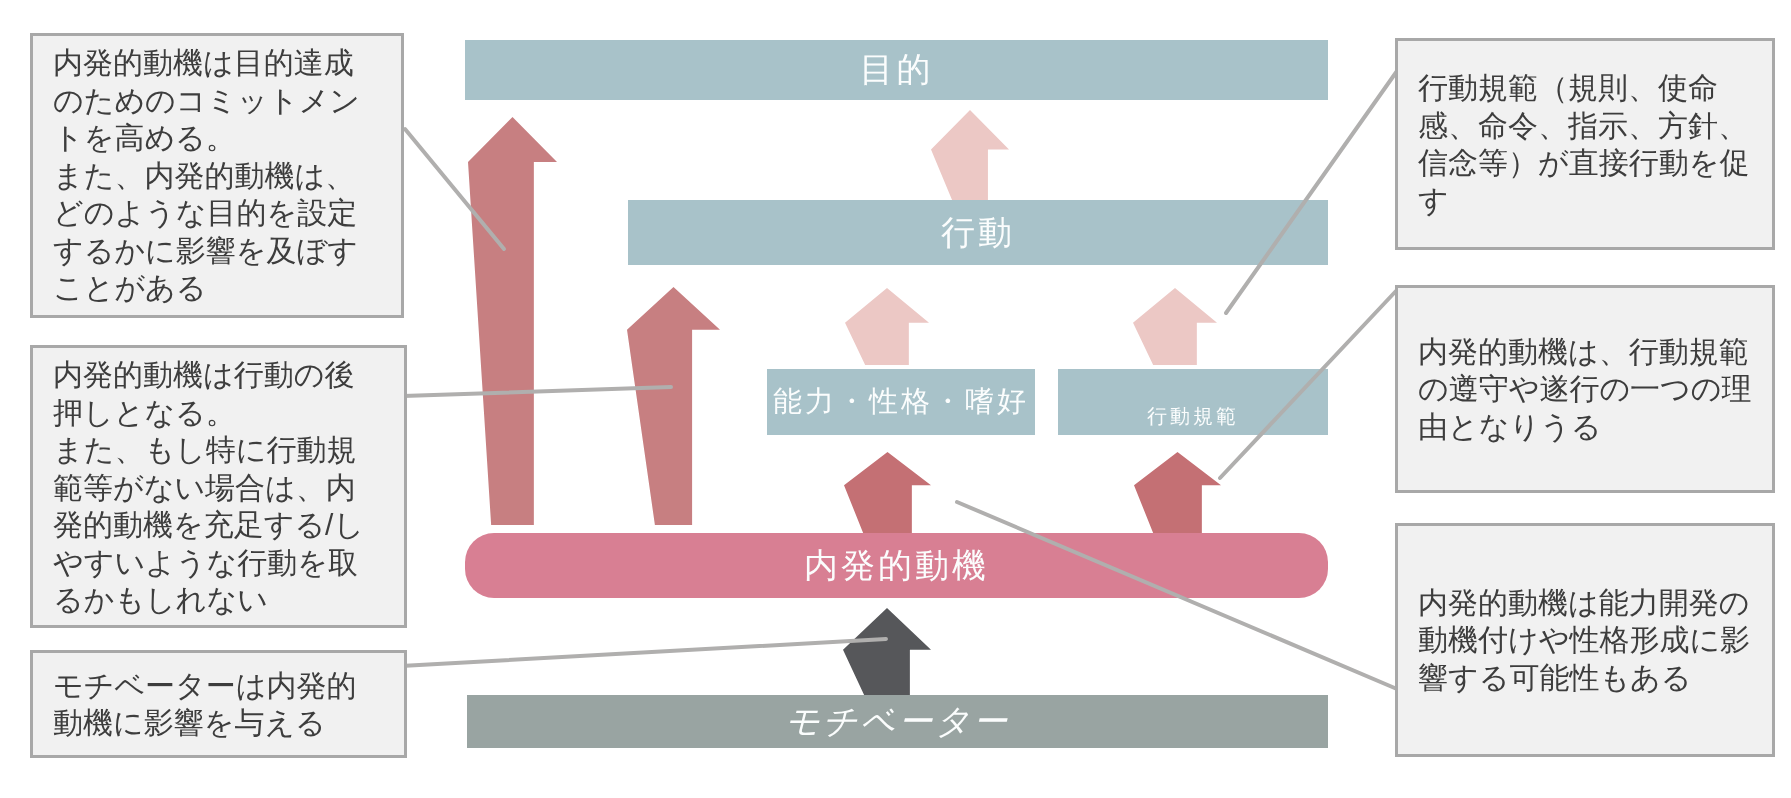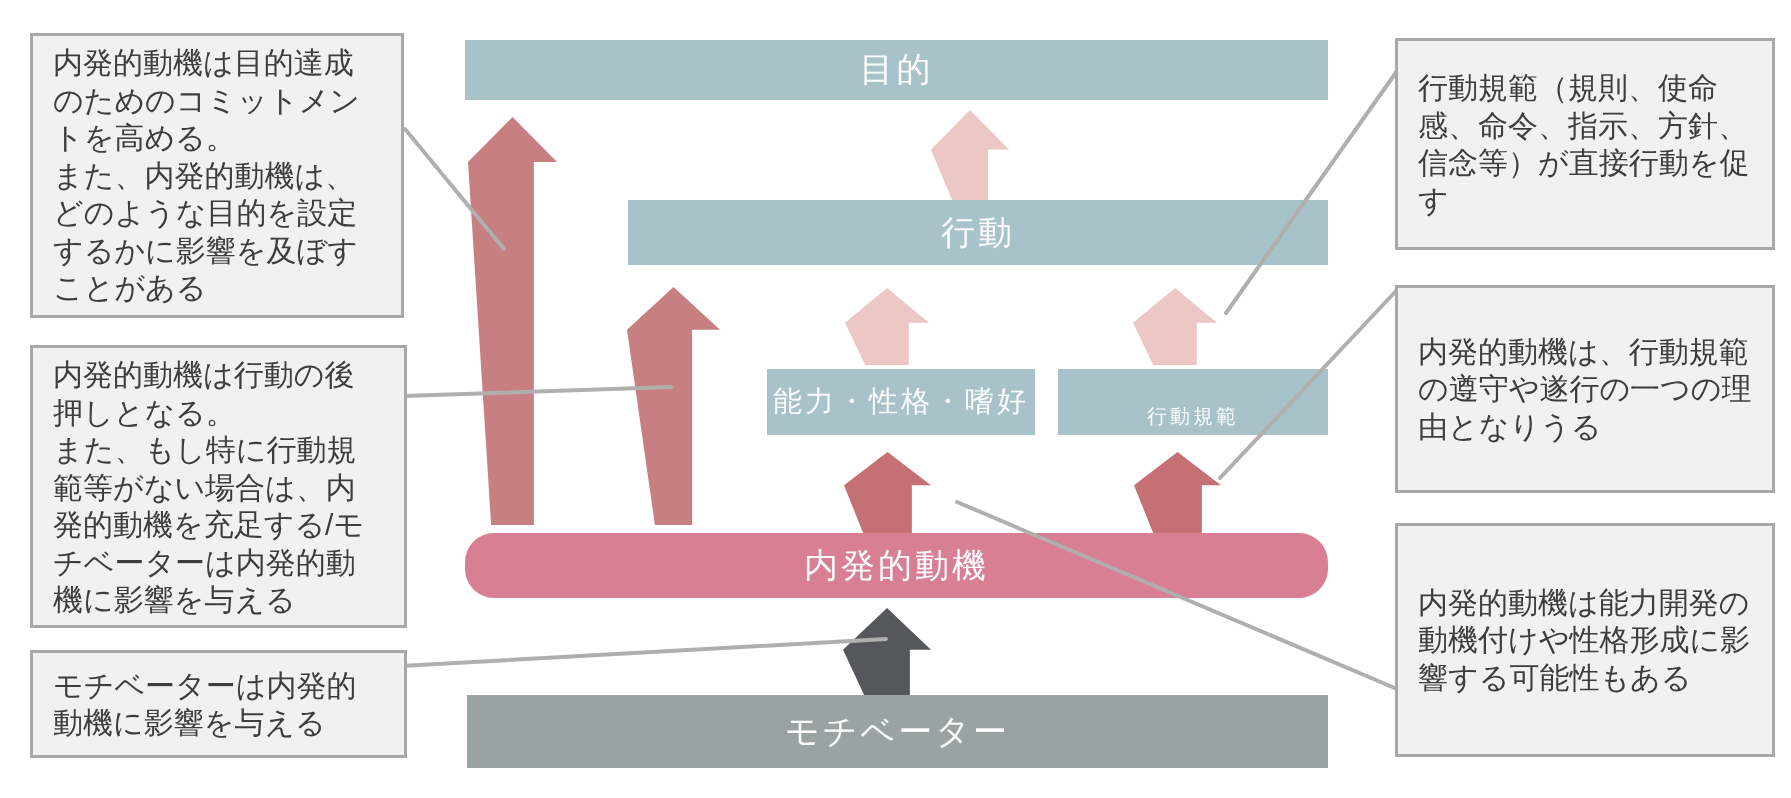--- a/index.html
+++ b/index.html
@@ -48,21 +48,21 @@
   </div>
 
   <div class="bar blue" style="left:1058px;top:369px;width:270px;height:66px;">
     <span class="bar-label small" style="font-size:20px;margin-top:28px;">行動規範</span>
   </div>
 
   <div class="bar pink" style="left:465px;top:533px;width:863px;height:65px;border-radius:29px;">
     <span class="bar-label">内発的動機</span>
   </div>
 
-  <div class="bar gray" style="left:467px;top:695px;width:861px;height:73px;">
+  <div class="bar gray" style="left:467px;top:695px;width:861px;height:53px;font-style:italic;">
     <span class="bar-label">モチベーター</span>
   </div>
 
   <div class="arrow" style="left:468px;top:117px;width:89px;height:408px;background:var(--arrow-red);
        clip-path:polygon(50% 0%,100% 11%,74% 11%,74% 100%,26% 100%,0% 11%);"></div>
 
   <div class="arrow" style="left:627px;top:287px;width:93px;height:238px;background:var(--arrow-red);
        clip-path:polygon(50% 0%,100% 18%,70% 18%,70% 100%,30% 100%,0% 18%);"></div>
 
   <div class="arrow" style="left:931px;top:110px;width:78px;height:90px;background:var(--arrow-light-pink);
@@ -92,21 +92,21 @@
     <line x1="957" y1="502" x2="1397" y2="689" stroke="var(--connector)" stroke-width="4" stroke-linecap="round"></line>
   </svg>
 
   <div class="note" style="left:30px;top:33px;width:374px;height:285px;">
     <p>内発的動機は目的達成のためのコミットメントを高める。
 また、内発的動機は、どのような目的を設定するかに影響を及ぼすことがある</p>
   </div>
 
   <div class="note" style="left:30px;top:345px;width:377px;height:283px;">
     <p>内発的動機は行動の後押しとなる。
-また、もし特に行動規範等がない場合は、内発的動機を充足する/モチベーターは内発的動機に影響を与える</p>
+また、もし特に行動規範等がない場合は、内発的動機を充足する/しやすいような行動を取るかもしれない</p>
   </div>
 
   <div class="note vcenter" style="left:30px;top:650px;width:377px;height:108px;">
     <p>モチベーターは内発的動機に影響を与える</p>
   </div>
 
   <div class="note vcenter" style="left:1395px;top:38px;width:380px;height:212px;">
     <p>行動規範（規則、使命感、命令、指示、方針、信念等）が直接行動を促す</p>
   </div>
 

